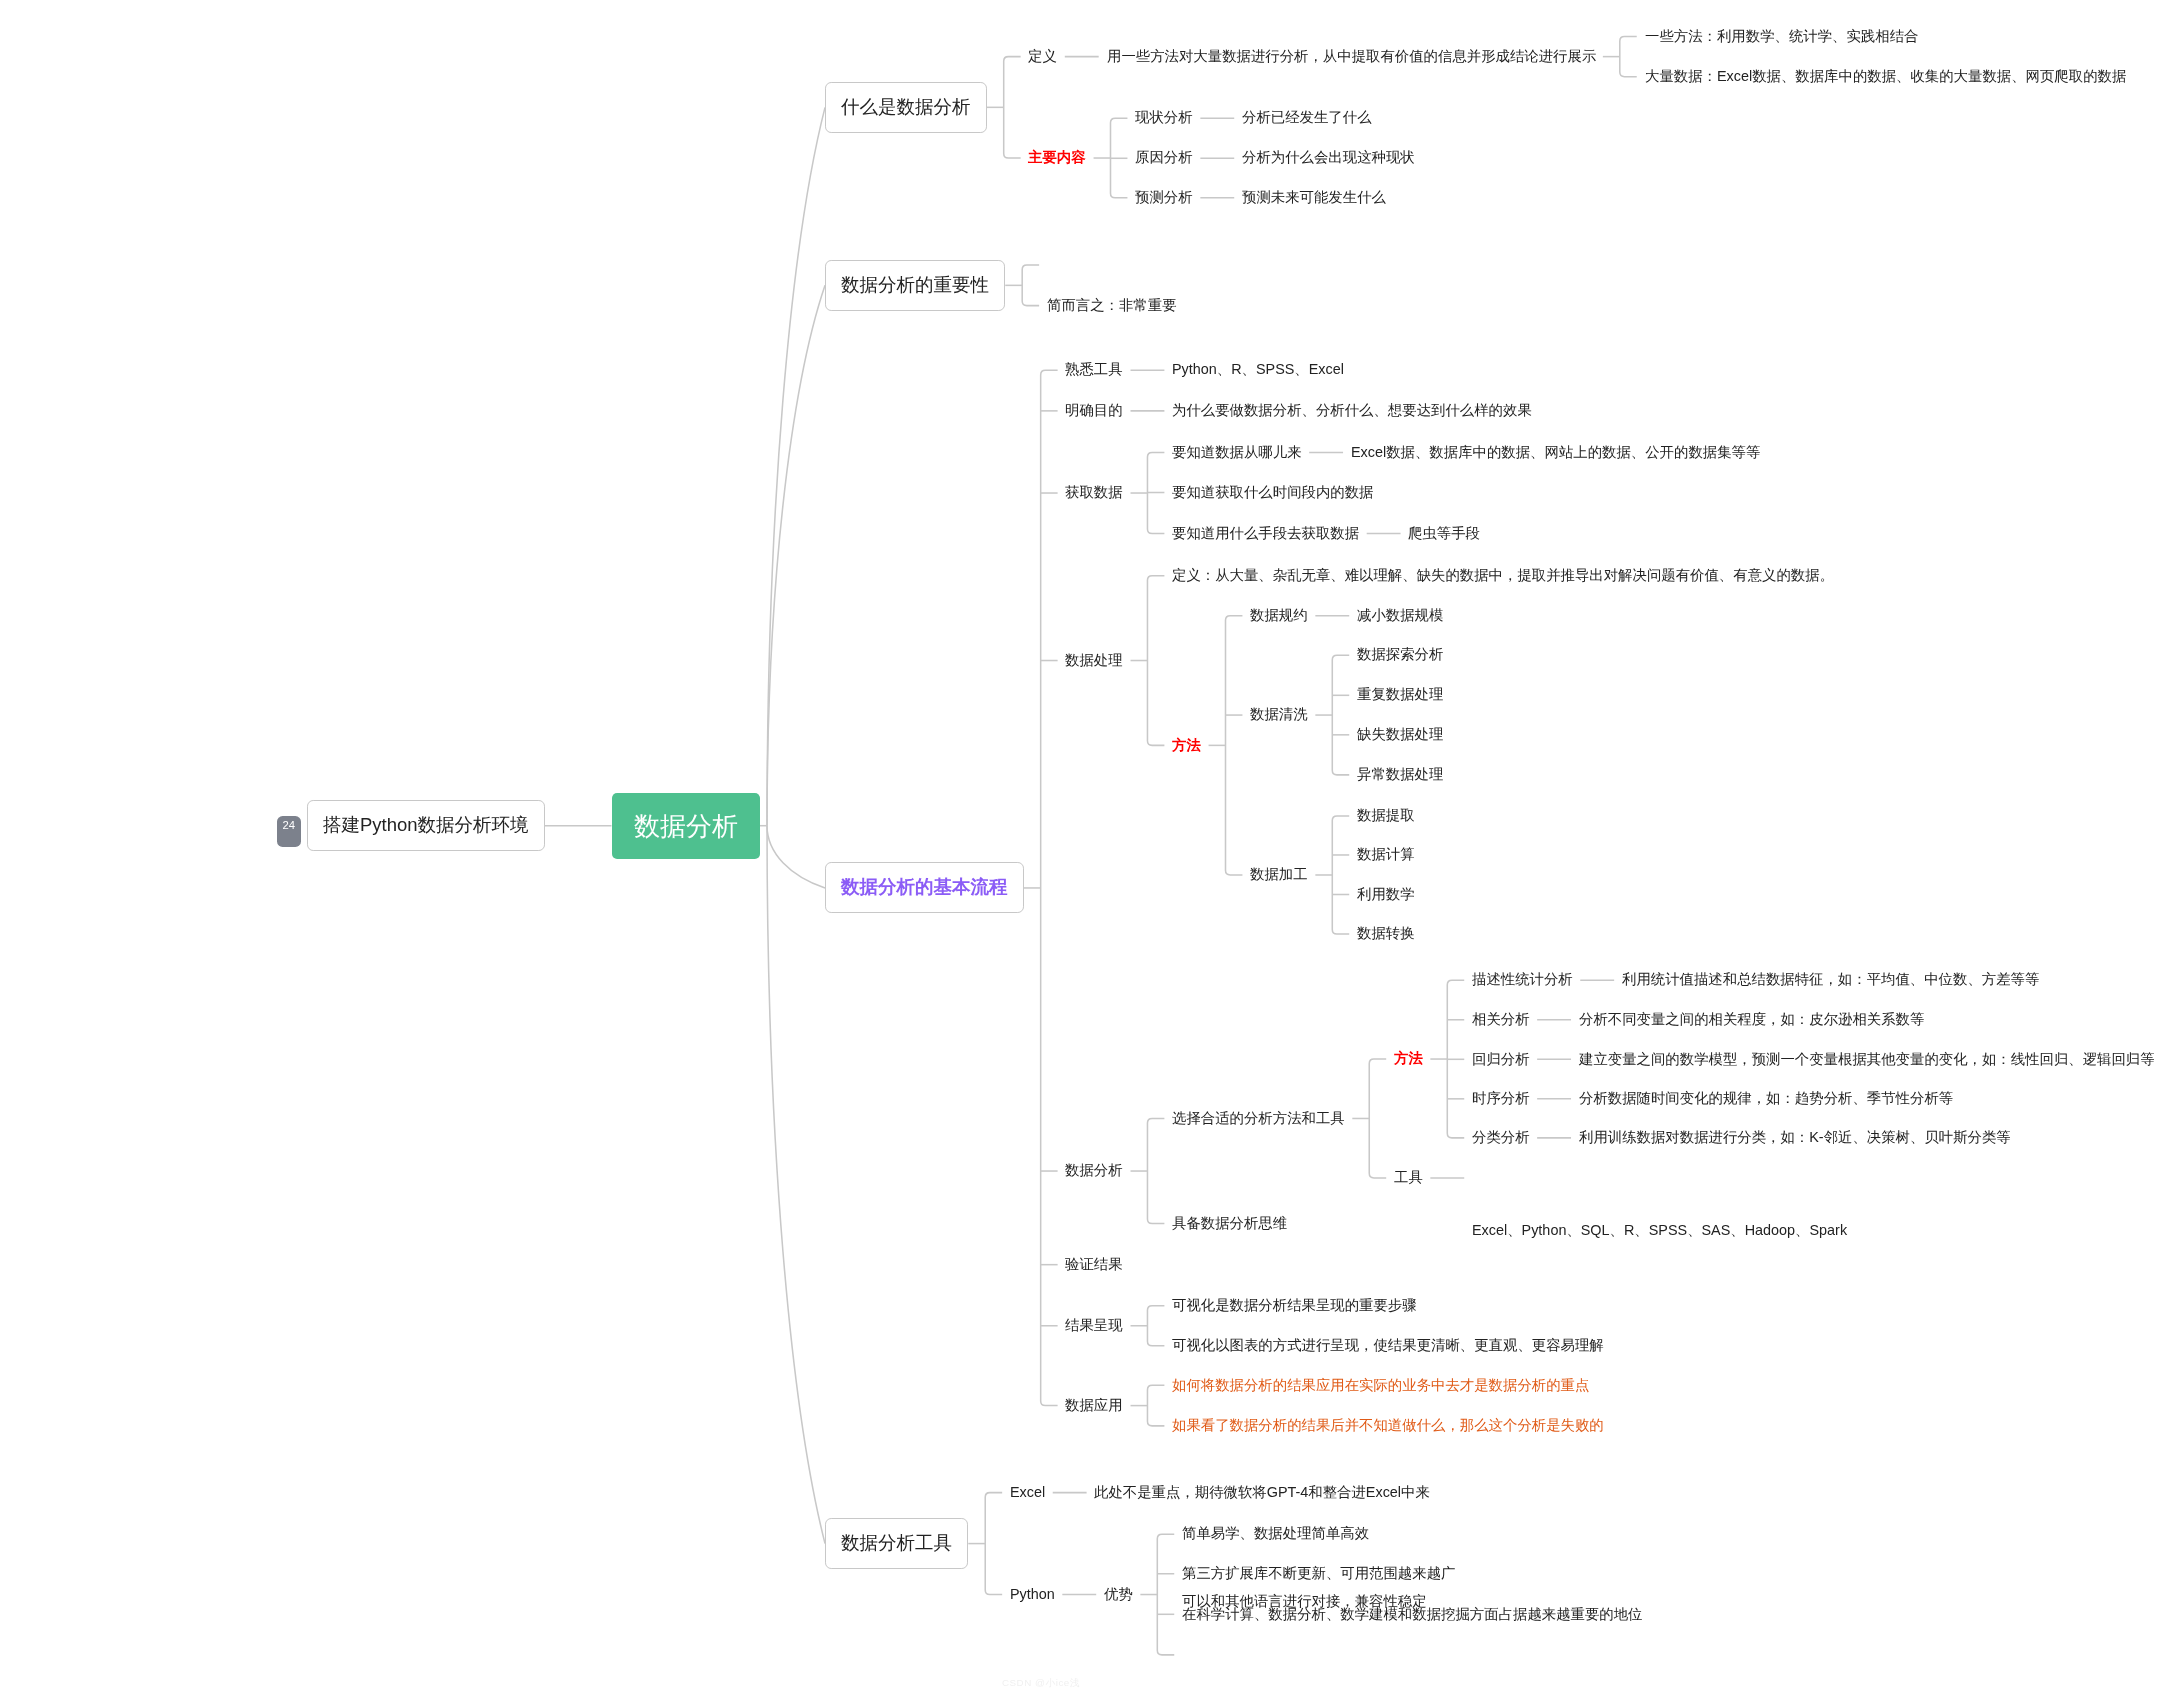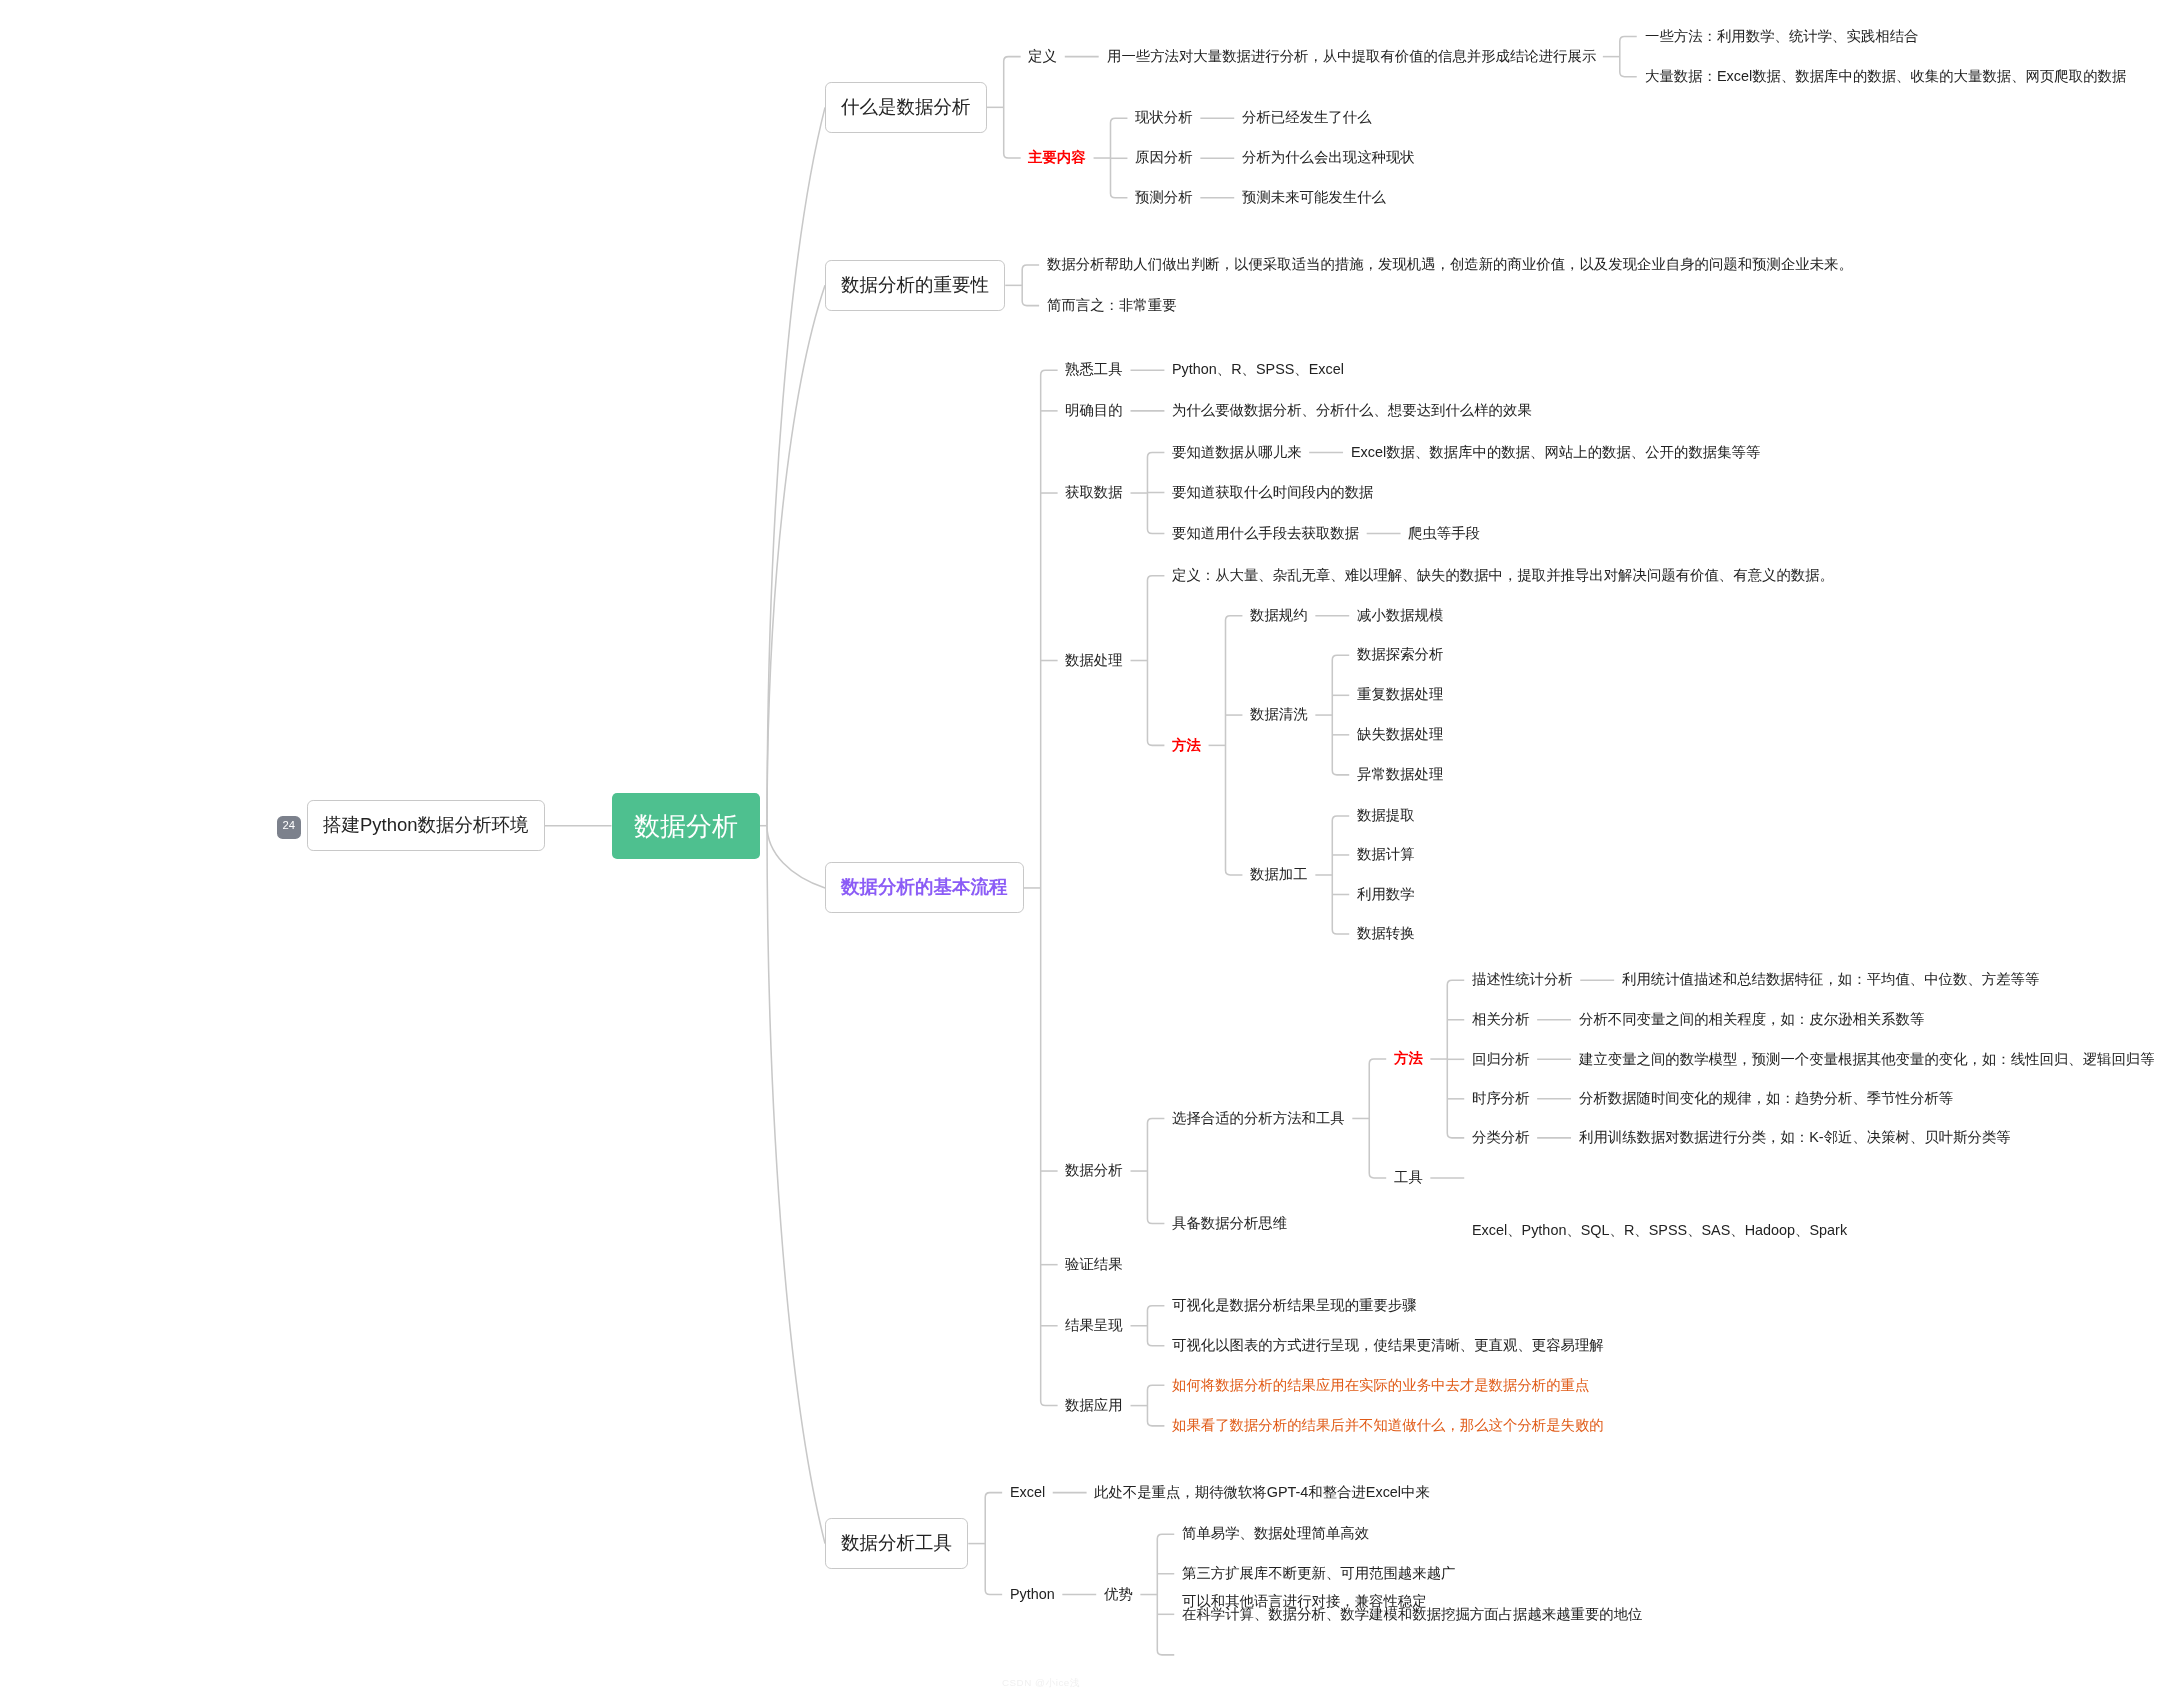--- a/index.html
+++ b/index.html
@@ -97,39 +97,38 @@
       <path d="M2069.171875,3105.5H2135.171875" fill="none" stroke="#c8c8c8" stroke-width="3"></path>
       <path d="M2221.171875,3105.5H2254.171875" fill="none" stroke="#c8c8c8" stroke-width="3"></path>
       <path d="M2287.171875,2988H2263.171875Q2254.171875,2988 2254.171875,2997V3214Q2254.171875,3223 2263.171875,3223H2287.171875" fill="none" stroke="#c8c8c8" stroke-width="3"></path>
       <path d="M2254.171875,3065H2287.171875" fill="none" stroke="#c8c8c8" stroke-width="3"></path>
       <path d="M2254.171875,3144H2287.171875" fill="none" stroke="#c8c8c8" stroke-width="3"></path>
       <path d="M1061,1608H1191" fill="none" stroke="#c8c8c8" stroke-width="3"></path>
     </svg>
 
   <div id="side-node" class="nd box" style="padding: 13px 15px; left: 307px; top: 800px;">搭建Python数据分析环境</div>
 
-  <div id="badge" style="width: 23.6px; height: 23px; line-height: 18.5px; left: 277px; top: 816px;">24</div>
+  <div id="badge" style="width: 23.6px; height: 31px; line-height: 18.5px; left: 277px; top: 816px;">24</div>
 
   <div id="wm" style="left: 1002px; top: 1677px;">CSDN @小ice浅</div>
 
 <div class="nd root" style="left: 612px; top: 793px; padding: 17px 22px;">数据分析</div>
     <div class="nd box" style="left: 825px; top: 82px; padding: 13px 15px;">什么是数据分析</div>
     <div class="nd plain" style="left: 1028px; top: 47px;">定义</div>
     <div class="nd plain" style="left: 1107px; top: 47px;">用一些方法对大量数据进行分析，从中提取有价值的信息并形成结论进行展示</div>
     <div class="nd plain" style="left: 1645px; top: 27px;">一些方法：利用数学、统计学、实践相结合</div>
     <div class="nd plain" style="left: 1645px; top: 67px;">大量数据：Excel数据、数据库中的数据、收集的大量数据、网页爬取的数据</div>
     <div class="nd redbold" style="left: 1028px; top: 148px;">主要内容</div>
     <div class="nd plain" style="left: 1135px; top: 108px;">现状分析</div>
     <div class="nd plain" style="left: 1242px; top: 108px;">分析已经发生了什么</div>
     <div class="nd plain" style="left: 1135px; top: 148px;">原因分析</div>
     <div class="nd plain" style="left: 1242px; top: 148px;">分析为什么会出现这种现状</div>
     <div class="nd plain" style="left: 1135px; top: 188px;">预测分析</div>
     <div class="nd plain" style="left: 1242px; top: 188px;">预测未来可能发生什么</div>
     <div class="nd box" style="left: 825px; top: 260px; padding: 13px 15px;">数据分析的重要性</div>
-    <div class="nd plain" style="left: 1047px; top: 255px;">数据分析帮助人们做出判断，以便采取适当的措施，发现机遇，创造新的商业价值，以及发现企业自身的问题和预测企业未来。</div>
     <div class="nd plain" style="left: 1047px; top: 296px;">简而言之：非常重要</div>
     <div class="nd boxred" style="left: 825px; top: 862px; padding: 13px 15px;">数据分析的基本流程</div>
     <div class="nd plain" style="left: 1065px; top: 360px;">熟悉工具</div>
     <div class="nd plain" style="left: 1172px; top: 360px;">Python、R、SPSS、Excel</div>
     <div class="nd plain" style="left: 1065px; top: 401px;">明确目的</div>
     <div class="nd plain" style="left: 1172px; top: 401px;">为什么要做数据分析、分析什么、想要达到什么样的效果</div>
     <div class="nd plain" style="left: 1065px; top: 483px;">获取数据</div>
     <div class="nd plain" style="left: 1172px; top: 443px;">要知道数据从哪儿来</div>
     <div class="nd plain" style="left: 1351px; top: 443px;">Excel数据、数据库中的数据、网站上的数据、公开的数据集等等</div>
     <div class="nd plain" style="left: 1172px; top: 483px;">要知道获取什么时间段内的数据</div>

